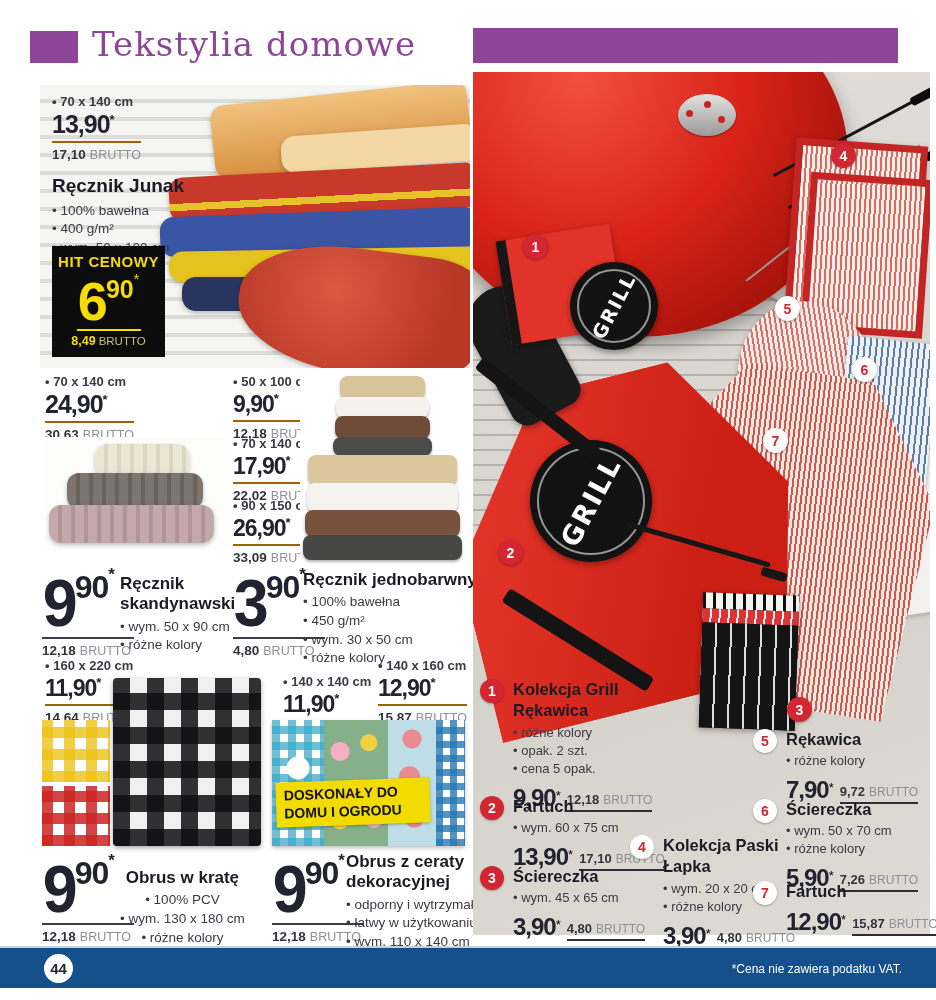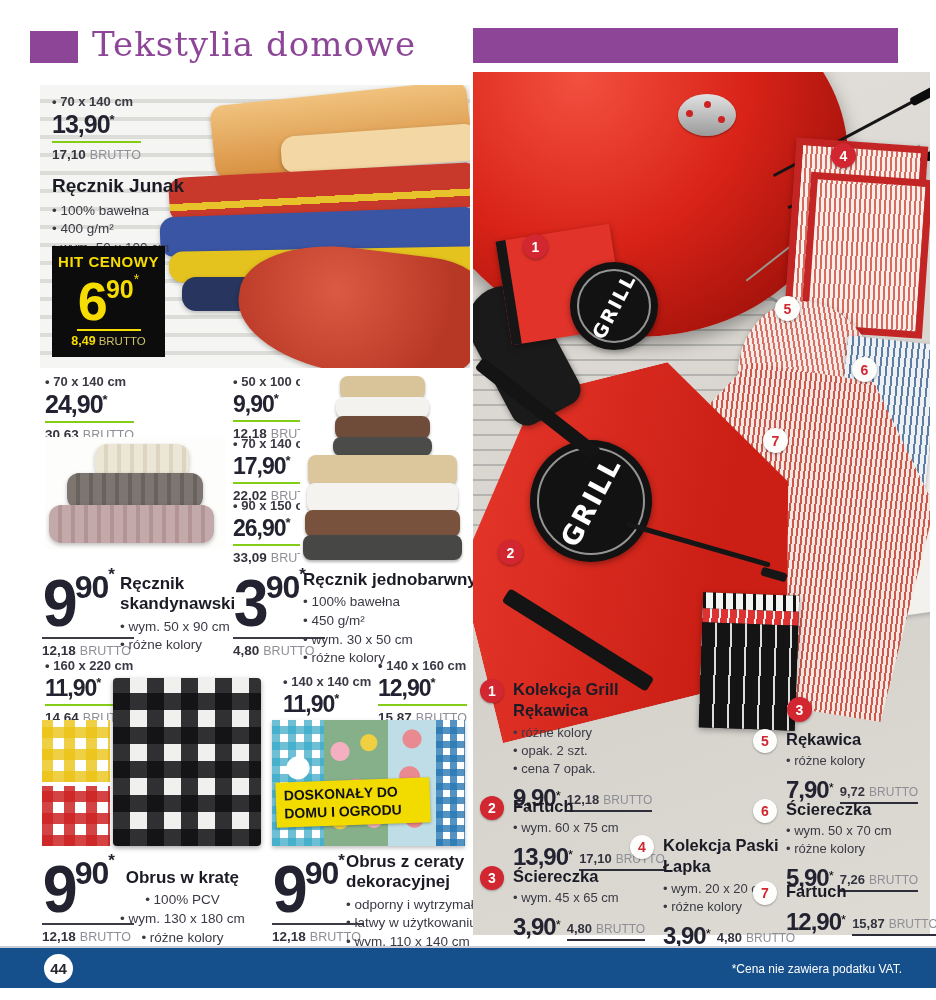--- a/index.html
+++ b/index.html
@@ -10,21 +10,21 @@
 
   
   .hd-block { background:#8d4697; }
   .page-title { font-family:"DejaVu Serif", serif; font-size:34px; color:#8d4697; letter-spacing:1px; }
 
   
   .size-label { font-size:13px; font-weight:700; color:#3a3a45; white-space:nowrap; }
   .size-label::before { content:"• "; }
   .price-md { font-size:25px; font-weight:800; color:#222230; letter-spacing:-1px; line-height:1; margin-top:3px; white-space:nowrap; }
   .price-md .star { font-size:13px; vertical-align:super; letter-spacing:0; }
-  .brutto { margin-top:4px; border-top:2px solid #84cc16; display:inline-block; padding-top:2px; white-space:nowrap; }
+  .brutto { margin-top:4px; border-top:2px solid #a16207; display:inline-block; padding-top:2px; white-space:nowrap; }
   .brutto b { font-size:13.5px; font-weight:800; color:#33333e; }
   .brutto .bw { font-size:12.5px; color:#8e8e96; margin-left:4px; }
   .pname { font-size:17px; font-weight:800; color:#1b1b26; line-height:1.2; white-space:nowrap; }
   .blist div { font-size:13.5px; color:#3a3a45; line-height:1.38; white-space:nowrap; }
   .blist div::before { content:"• "; color:#3a3a45; }
 
   .bigp { line-height:1; white-space:nowrap; }
   .bp-int { font-size:66px; font-weight:800; color:#222230; letter-spacing:-4px; line-height:.85; display:inline-block; transform:scaleX(.95); }
   .bp-dec { font-size:32px; font-weight:800; color:#222230; letter-spacing:-1px; vertical-align:28px; }
   .bp-star { font-size:17px; font-weight:700; color:#222230; vertical-align:46px; }
@@ -333,21 +333,21 @@
 </div>
 
 <div class="g-item" style="left:480px;top:679px;">
   <span class="g-num m-red">1</span>
   <div>
     <div class="g-name">Kolekcja Grill</div>
     <div class="g-name">Rękawica</div>
     <div class="blist">
       <div>różne kolory</div>
       <div>opak. 2 szt.</div>
-      <div>cena 7 opak.</div>
+      <div>cena 5 opak.</div>
     </div>
     <div class="g-price"><span class="gp-val">9,90</span><sup class="gp-star">*</sup><span class="gp-brutto"><b>12,18</b><span>BRUTTO</span></span></div>
   </div>
 </div>
 
 <div class="g-item" style="left:480px;top:796px;">
   <span class="g-num m-red">2</span>
   <div>
     <div class="g-name">Fartuch</div>
     <div class="blist">

